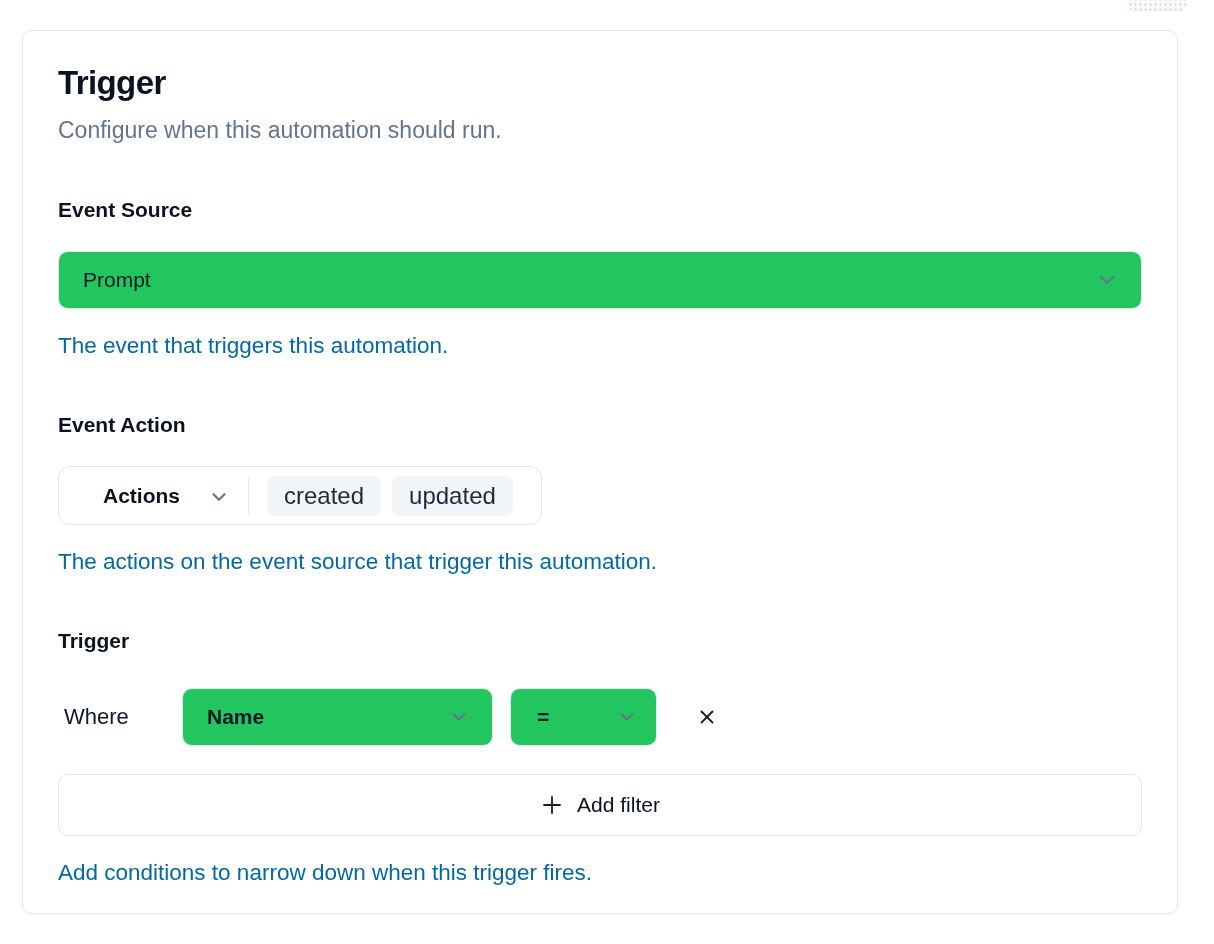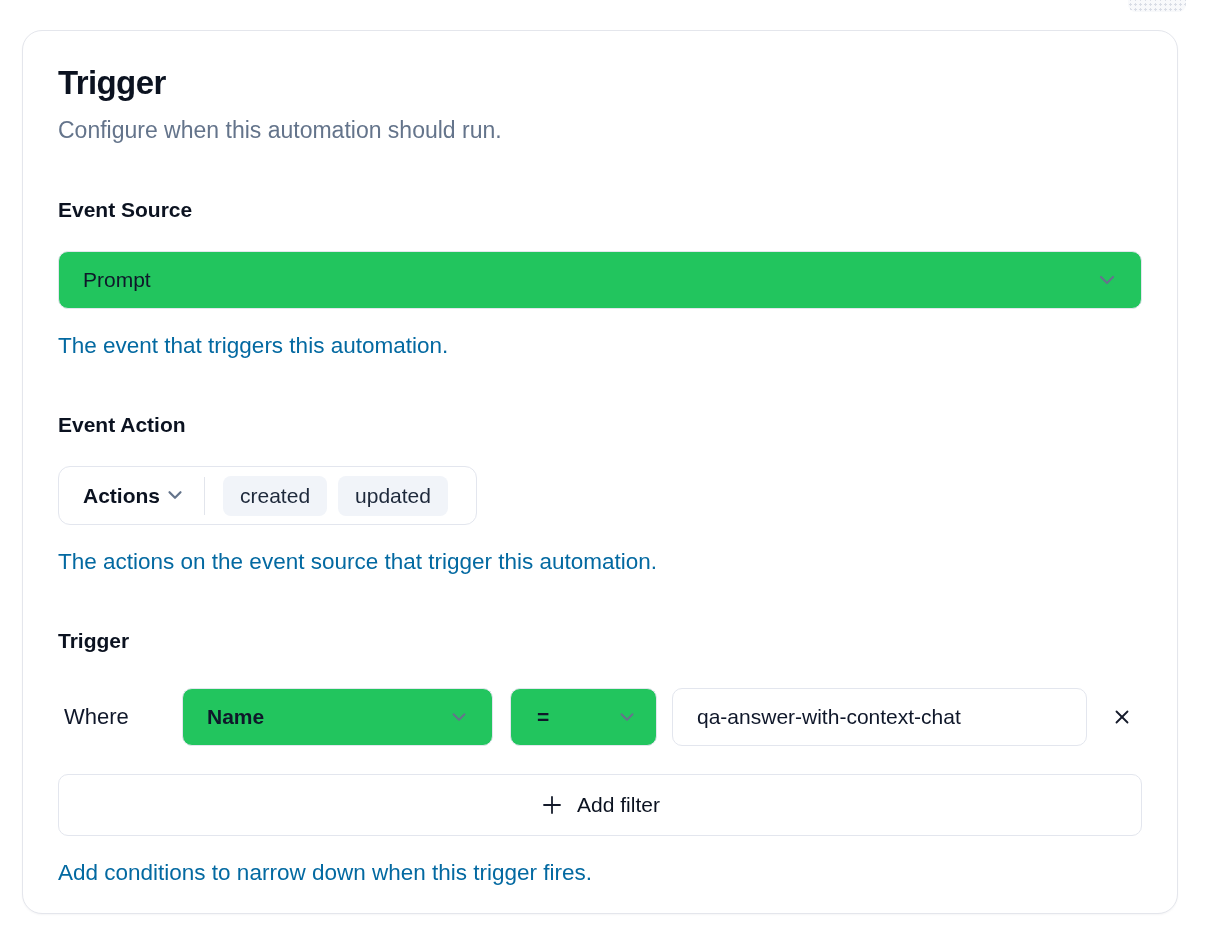--- a/index.html
+++ b/index.html
@@ -18,21 +18,21 @@
     background-color: #f8f9fb;
     background-image: radial-gradient(#d9dde6 1px, transparent 1.2px);
     background-size: 5px 5px;
   }
   .card {
     position: absolute;
     left: 22px; top: 30px;
     width: 1156px; height: 884px;
     background: #ffffff;
     border: 1px solid #e4e6ec;
-    border-radius: 20px;
+    border-radius: 10px;
     padding: 32px 35px;
     box-shadow: 0 1px 2px rgba(16,24,40,0.04);
   }
   .title {
     font-size: 33px;
     font-weight: 700;
     letter-spacing: -0.6px;
     color: #0b1220;
     line-height: 40px;
   }
@@ -78,43 +78,44 @@
     display: inline-flex;
     align-items: center;
     height: 59px;
     border: 1px solid #e3e6ee;
     border-radius: 12px;
     background: #ffffff;
     padding: 0 28px 0 24px;
   }
   .ms-trigger {
     display: inline-flex;
-    align-items: flex-start;
-    gap: 4px;
-    cursor: pointer;
+    align-items: flex-end;
+    gap: 28px;
+    cursor: pointer;
+    margin-left: 20px;
   }
   .ms-trigger .ms-label {
     font-size: 21px;
     font-weight: 600;
     color: #0b1220;
   }
   .ms-sep {
     width: 1px; height: 38px;
     background: #e2e5ec;
     margin: 0 18px;
   }
   .badges { display: inline-flex; gap: 11px; }
   .badge {
     display: inline-flex;
     align-items: center;
     height: 40px;
     padding: 0 17px;
     border-radius: 8px;
     background: #f1f4f9;
-    font-size: 21px;
+    font-size: 24px;
     color: #1e293b;
   }
 
   .filter-row {
     margin-top: 34px;
     display: flex;
     align-items: center;
   }
   .where-label {
     flex: none;
@@ -238,21 +239,20 @@
 
     <div class="select-box op-select">
       <span class="value">=</span>
       <span class="chev">
         <svg width="22" height="22" viewBox="0 0 24 24" fill="none" stroke="#64748b" stroke-width="2.2" stroke-linecap="round" stroke-linejoin="round">
             <polyline points="6 9 12 15 18 9"></polyline>
           </svg>
       </span>
     </div>
 
-    <input class="filter-input" type="text" value="qa-answer-with-context-chat" style="">
 
     <button class="remove-btn">
       <span class="chev">
         <svg width="22" height="22" viewBox="0 0 24 24" fill="none" stroke="#151b2b" stroke-width="2" stroke-linecap="round" stroke-linejoin="round">
             <line x1="6" y1="6" x2="18" y2="18"></line>
             <line x1="18" y1="6" x2="6" y2="18"></line>
           </svg>
       </span>
     </button>
   </div>

